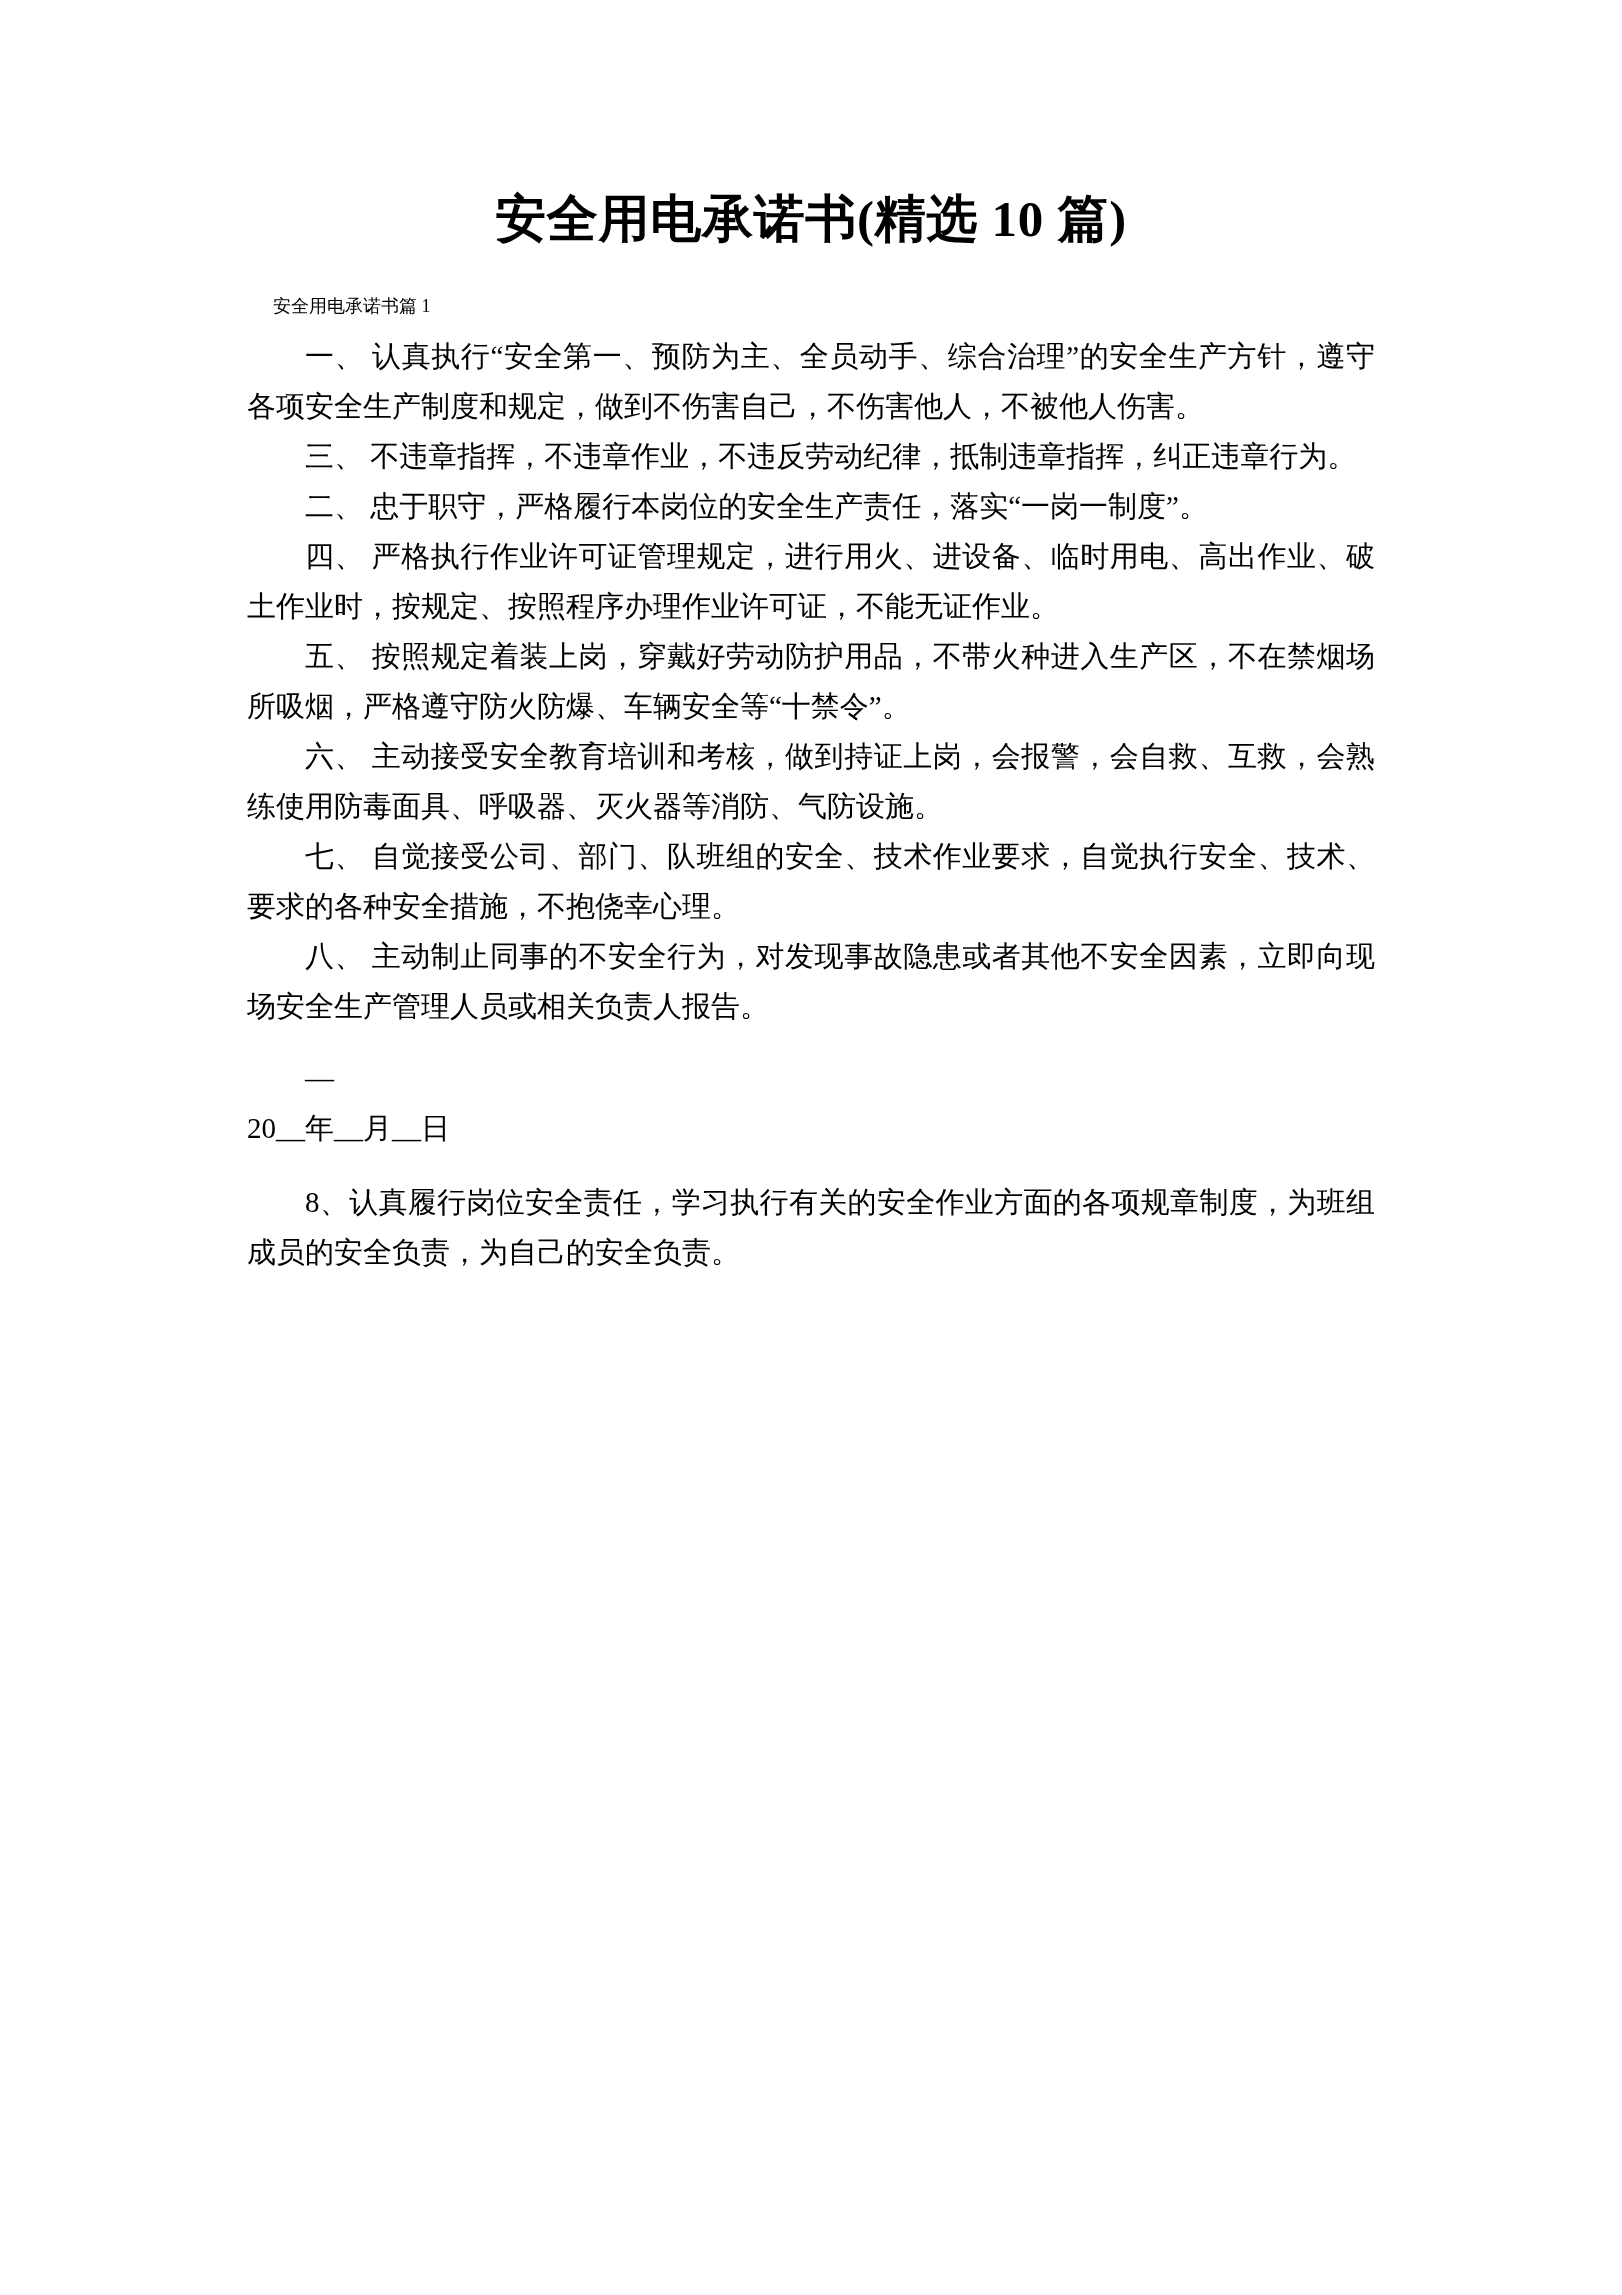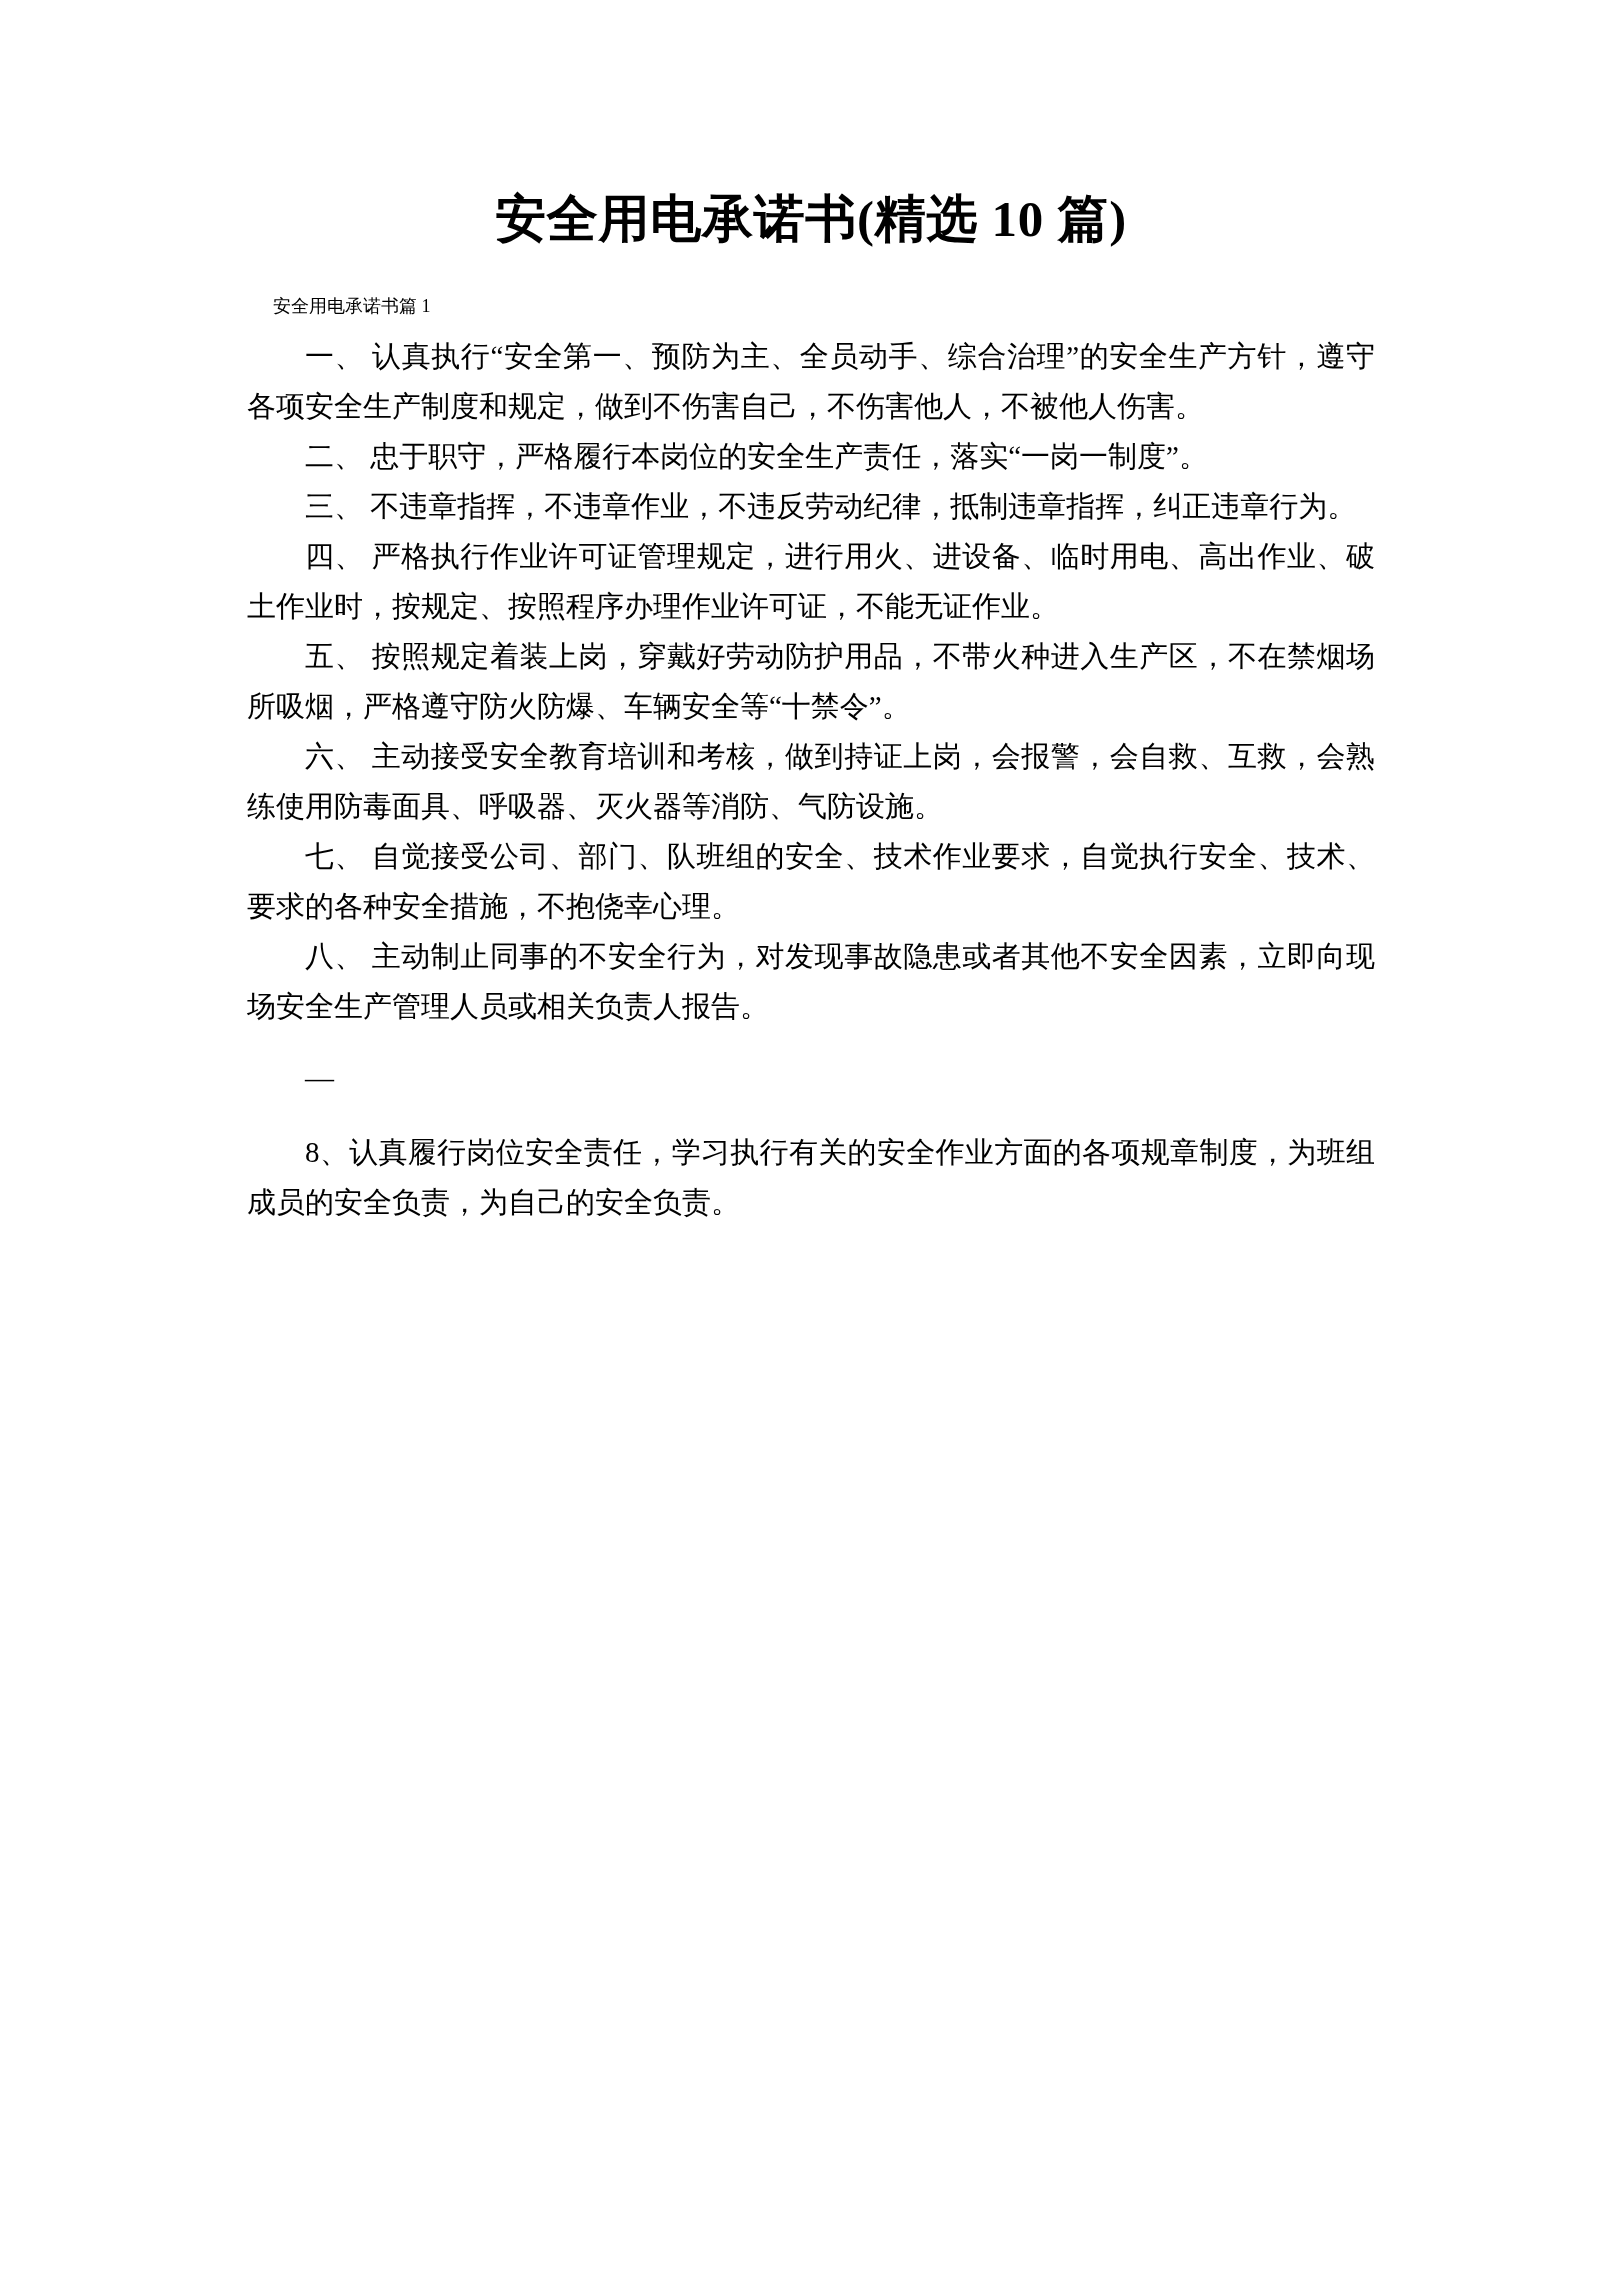--- a/index.html
+++ b/index.html
@@ -94,32 +94,33 @@
 
     <h1 class="doc-title">安全用电承诺书(精选 10 篇)</h1>
 
     <div class="gap-title-to-sec1"></div>
 
     <div class="section-heading">安全用电承诺书篇 1</div>
 
     <div class="gap-heading-to-body"></div>
 
     <p class="body-para">一、 认真执行“安全第一、预防为主、全员动手、综合治理”的安全生产方针，遵守各项安全生产制度和规定，做到不伤害自己，不伤害他人，不被他人伤害。</p>
+    <p class="body-para">三、 不违章指挥，不违章作业，不违反劳动纪律，抵制违章指挥，纠正违章行为。</p>
     <p class="body-para">二、 忠于职守，严格履行本岗位的安全生产责任，落实“一岗一制度”。</p>
-    <p class="body-para">三、 不违章指挥，不违章作业，不违反劳动纪律，抵制违章指挥，纠正违章行为。</p>
     <p class="body-para">四、 严格执行作业许可证管理规定，进行用火、进设备、临时用电、高出作业、破土作业时，按规定、按照程序办理作业许可证，不能无证作业。</p>
     <p class="body-para">五、 按照规定着装上岗，穿戴好劳动防护用品，不带火种进入生产区，不在禁烟场所吸烟，严格遵守防火防爆、车辆安全等“十禁令”。</p>
     <p class="body-para">六、 主动接受安全教育培训和考核，做到持证上岗，会报警，会自救、互救，会熟练使用防毒面具、呼吸器、灭火器等消防、气防设施。</p>
     <p class="body-para">七、 自觉接受公司、部门、队班组的安全、技术作业要求，自觉执行安全、技术、要求的各种安全措施，不抱侥幸心理。</p>
     <p class="body-para">八、 主动制止同事的不安全行为，对发现事故隐患或者其他不安全因素，立即向现场安全生产管理人员或相关负责人报告。</p>
 
     <div class="gap-before-dash"></div>
 
     <div class="dash-line">—</div>
 
+    <div class="date-line">20__年__月__日</div>
 
     <div class="gap-before-sec2"></div>
 
 
     <div class="gap-sec2-heading"></div>
 
     <p class="body-para">8、认真履行岗位安全责任，学习执行有关的安全作业方面的各项规章制度，为班组成员的安全负责，为自己的安全负责。</p>
 
   </div>
 </div>

